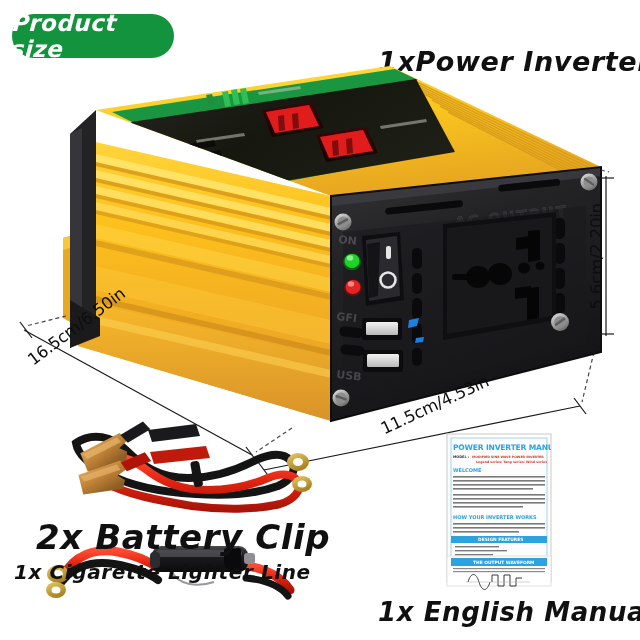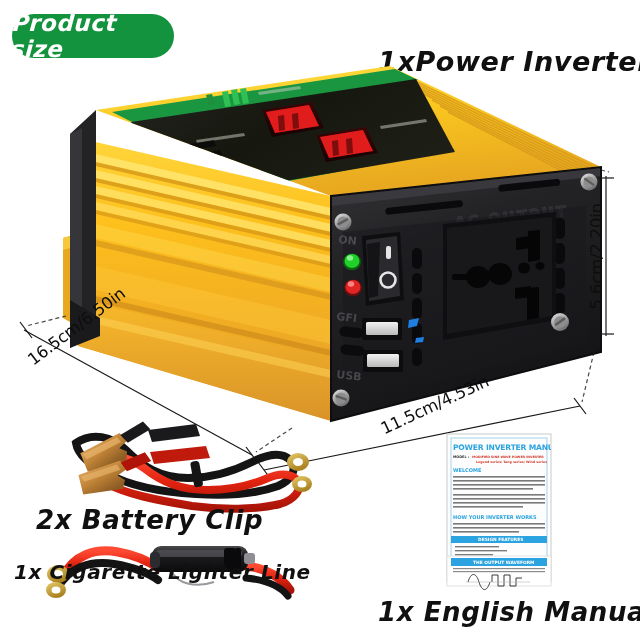--- a/index.html
+++ b/index.html
@@ -20,21 +20,21 @@
     transform:skewX(-4deg);
   }
 
   
   .hand{
     position:absolute;color:#101010;white-space:nowrap;
     font-family:"DejaVu Sans", sans-serif;font-style:italic;font-weight:600;
     letter-spacing:.6px;
   }
   #title-power-inverter{left:378px;top:46px;font-size:27px;}
-  #cap-battery-clip{left:36px;top:505px;font-size:26px;}
+  #cap-battery-clip{left:36px;top:517px;font-size:34px;}
   #cap-cig-line{left:14px;top:560px;font-size:20px;text-align:center;}
   #cap-english-manual{left:378px;top:597px;font-size:26px;}
 
   
   .dim{
     position:absolute;color:#0d0d0d;font-size:16.5px;white-space:nowrap;
     font-family:"DejaVu Sans", sans-serif;font-weight:500;letter-spacing:-.2px;
   }
   #dim-width{left:30px;top:352px;transform:rotate(-37deg);transform-origin:0 50%;}
   #dim-depth{left:382px;top:420px;transform:rotate(-25deg);transform-origin:0 50%;}

